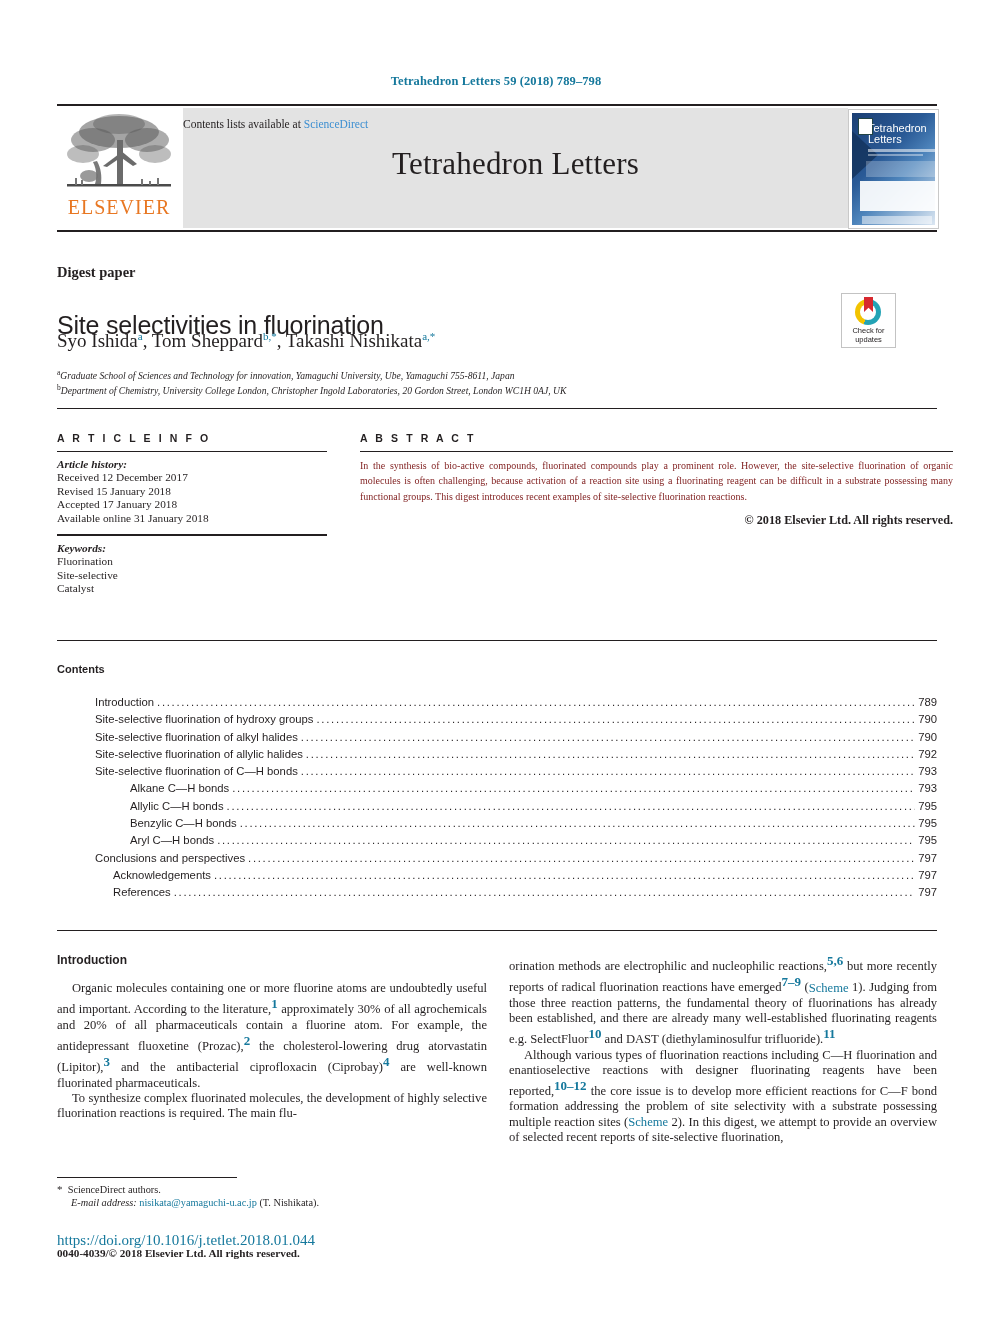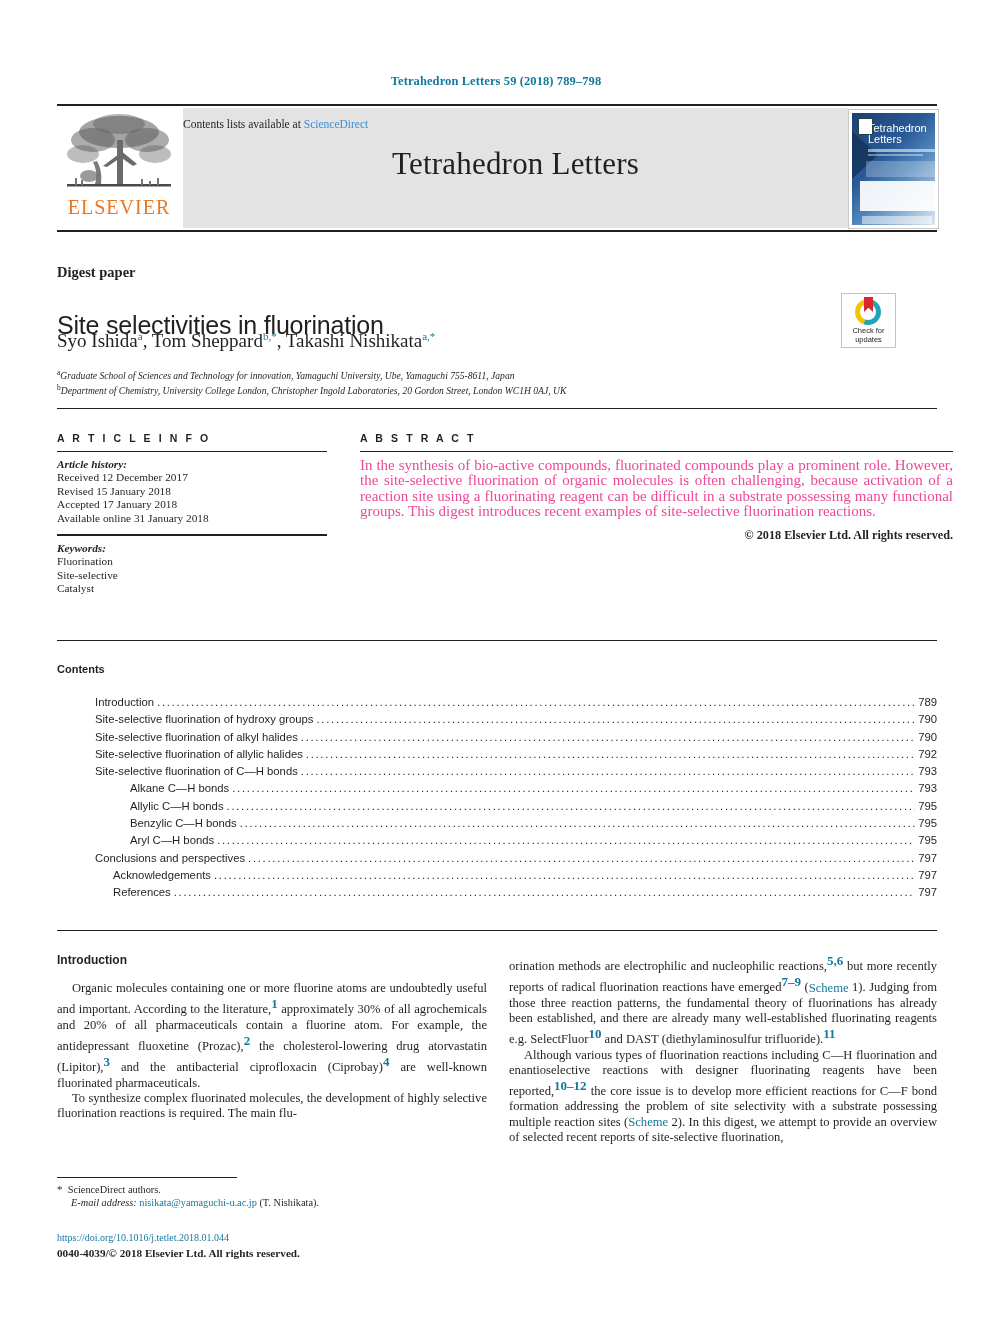--- a/index.html
+++ b/index.html
@@ -135,22 +135,22 @@
   }
   .info-col{position:absolute;left:57px;top:432px;width:270px;}
   .abs-col{position:absolute;left:360px;top:432px;width:593px;}
   .hr-blk{height:1px;background:#231f20;margin:7px 0 6px 0;}
   .hr-blk2{height:2px;background:#231f20;margin:9px 0 6px 0;}
   .info-body{
     font-family:"Liberation Serif", serif;font-size:11.3px;line-height:13.4px;color:#231f20;
   }
   .info-body i{font-style:italic;font-weight:bold;margin-top:16px;}
   .abs-body{
-    font-family:"Liberation Serif", serif;font-size:15px;line-height:15.3px;
-    color:#ec4899;text-align:justify;
+    font-family:"Liberation Serif", serif;font-size:10px;line-height:15.3px;
+    color:#7f1d1d;text-align:justify;
   }
   .abs-copy{
     font-family:"Liberation Serif", serif;font-size:12.2px;color:#231f20;
     text-align:right;margin-top:9px;font-weight:bold;
   }
 
   
   .contents-h{
     position:absolute;left:57px;top:663px;
     font-family:"Liberation Sans", sans-serif;font-size:11px;font-weight:bold;color:#231f20;
@@ -181,21 +181,21 @@
   .lnk{color:#15789c;margin-top:24px;}
 
   
   .fnrule{position:absolute;left:57px;top:1177px;width:180px;height:1px;background:#231f20;}
   .fnote{position:absolute;left:57px;top:1183px;width:430px;
     font-family:"Liberation Serif", serif;font-size:10.3px;line-height:13px;color:#231f20;}
   .fnote .star{font-size:11px;}
   .fnote i{font-style:italic;}
   .fnote a{color:#15789c;text-decoration:none;}
   .doi{position:absolute;left:57px;top:1232px;
-    font-family:"Liberation Serif", serif;font-size:10px;color:#15789c;}
+    font-family:"Liberation Serif", serif;font-size:15px;color:#15789c;}
   .issn{position:absolute;left:57px;top:1247px;
     font-family:"Liberation Serif", serif;font-size:11.2px;font-weight:bold;color:#231f20;}
 </style>
 </head>
 <body>
 
 <div class="page">
 
   <div class="runhead">Tetrahedron Letters 59 (2018) 789–798</div>
 

